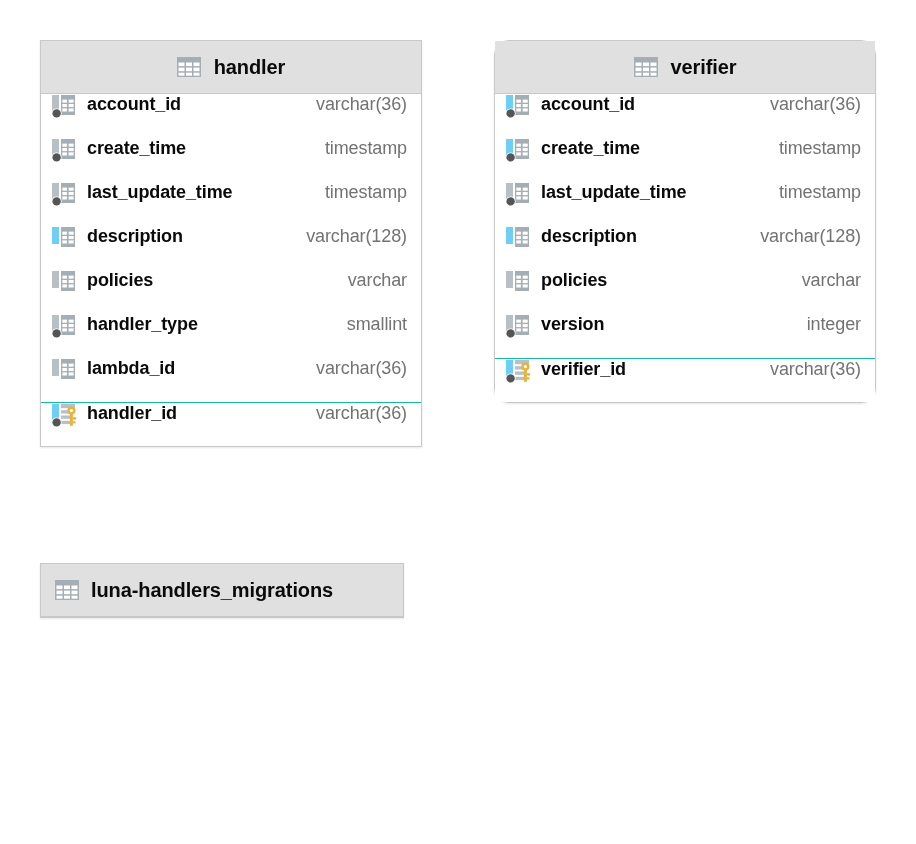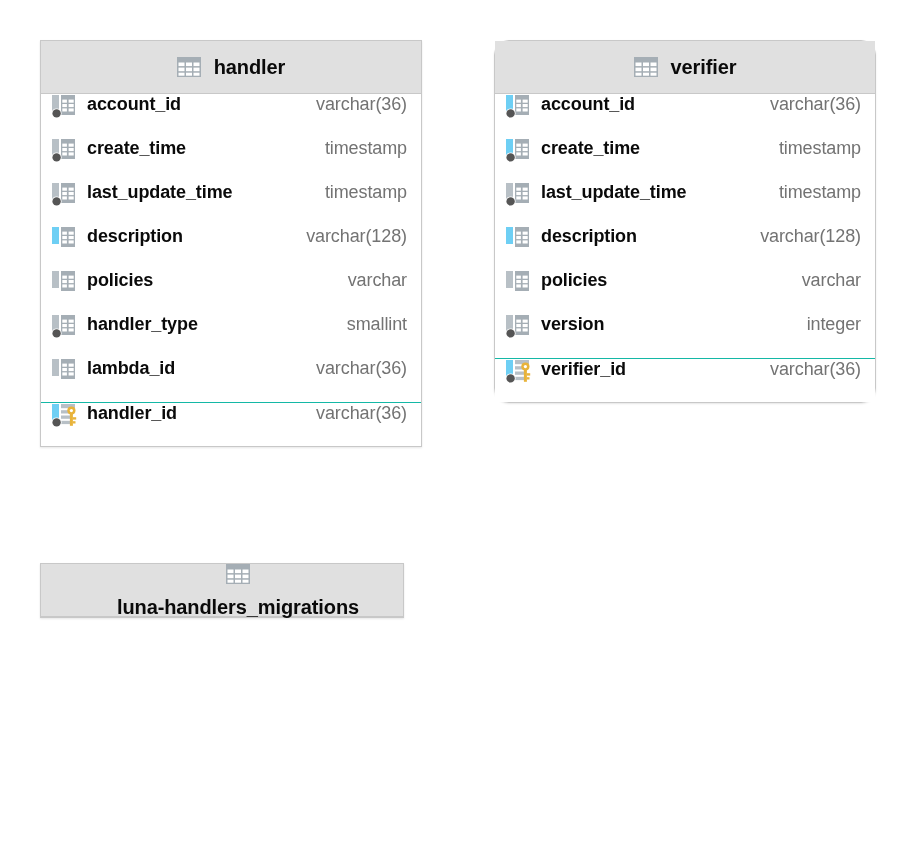--- a/index.html
+++ b/index.html
@@ -36,23 +36,22 @@
     height: 53px;
     display: flex;
     align-items: center;
     justify-content: center;
     gap: 13px;
     box-sizing: border-box;
     text-align: right;
   }
   .entity-header.align-left {
     justify-content: flex-start;
-    padding-left: 32px;
+    padding-left: 14px;
     gap: 12px;
-    flex-direction: column;
   }
   .entity-title {
     font-size: 20px;
     font-weight: bold;
     color: #0a0a0a;
     letter-spacing: -0.1px;
     white-space: nowrap;
   }
 
   

